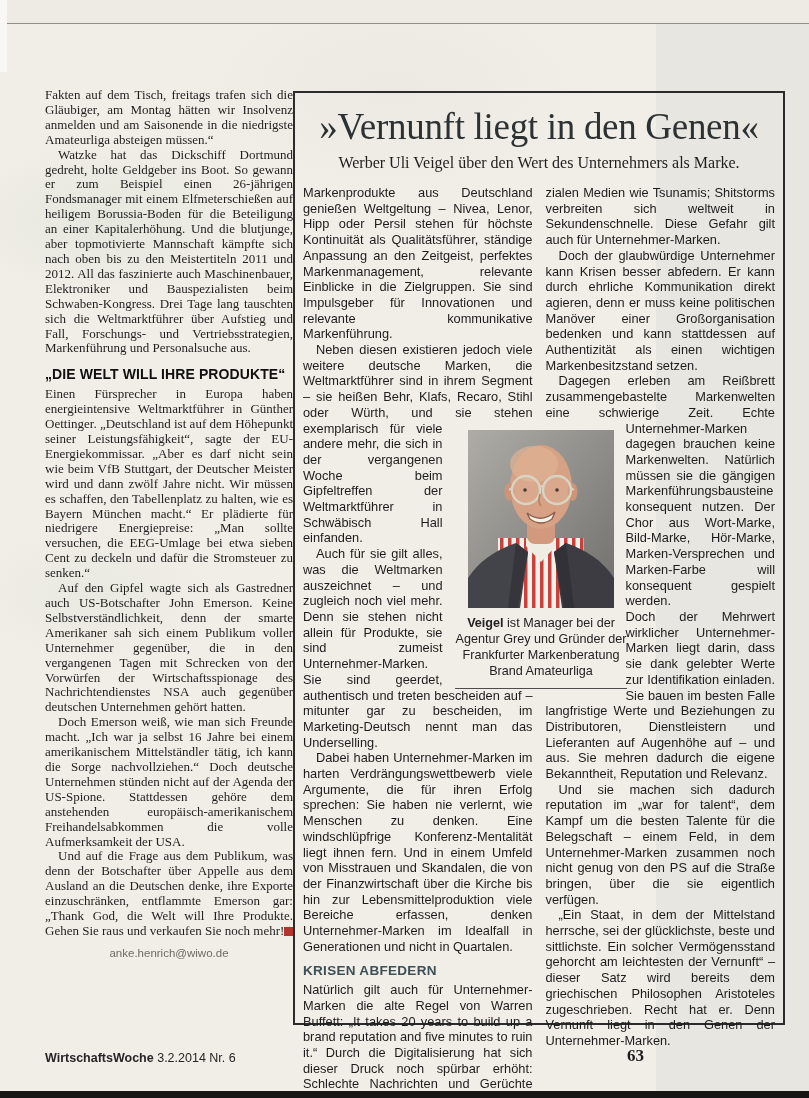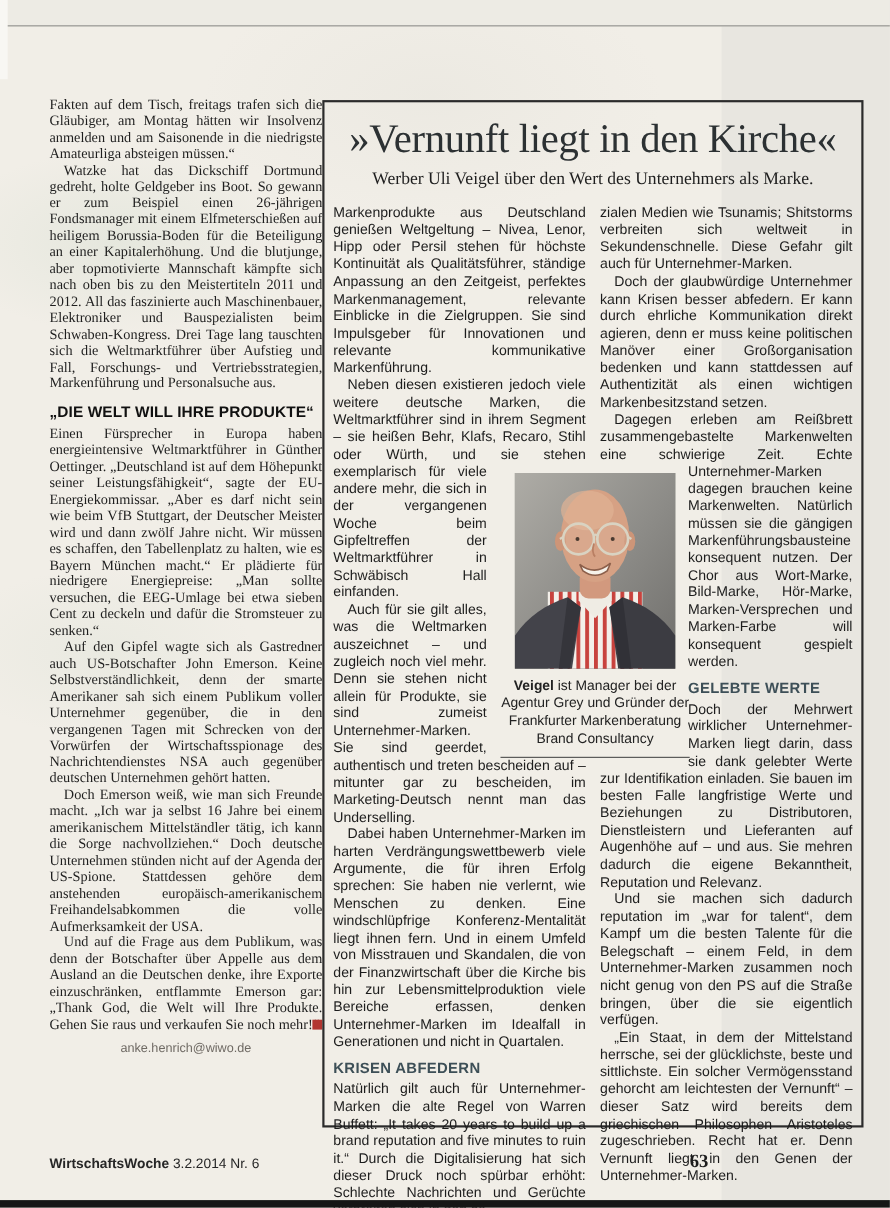--- a/index.html
+++ b/index.html
@@ -76,42 +76,41 @@
     <p class="indent">Auf den Gipfel wagte sich als Gastredner auch US-Botschafter John Emerson. Keine Selbstverständlichkeit, denn der smarte Amerikaner sah sich einem Publikum voller Unternehmer gegenüber, die in den vergangenen Tagen mit Schrecken von der Vorwürfen der Wirtschaftsspionage des Nachrichtendienstes NSA auch gegenüber deutschen Unternehmen gehört hatten.</p>
     <p class="indent">Doch Emerson weiß, wie man sich Freunde macht. „Ich war ja selbst 16 Jahre bei einem amerikanischem Mittelständler tätig, ich kann die Sorge nachvollziehen.“ Doch deutsche Unternehmen stünden nicht auf der Agenda der US-Spione. Stattdessen gehöre dem anstehenden europäisch-amerikanischem Freihandelsabkommen die volle Aufmerksamkeit der USA.</p>
     <div class="endwrap">
       <p class="indent">Und auf die Frage aus dem Publikum, was denn der Botschafter über Appelle aus dem Ausland an die Deutschen denke, ihre Exporte einzuschränken, entflammte Emerson gar: „Thank God, die Welt will Ihre Produkte. Gehen Sie raus und verkaufen Sie noch mehr!“</p>
       <span class="end-marker"></span>
     </div>
     <div class="author-email">anke.henrich@wiwo.de</div>
   </div>
 
   <div class="article-box">
-    <h1 class="headline">»Vernunft liegt in den Kirche«</h1>
+    <h1 class="headline">»Vernunft liegt in den Genen«</h1>
     <div class="dek">Werber Uli Veigel über den Wert des Unternehmers als Marke.</div>
 
     <div class="cols">
       <div class="col">
         <div class="spA-r"></div>
         <div class="spB-r"></div>
         <p>Markenprodukte aus Deutschland genießen Weltgeltung – Nivea, Lenor, Hipp oder Persil stehen für höchste Kontinuität als Qualitätsführer, ständige Anpassung an den Zeitgeist, perfektes Markenmanagement, relevante Einblicke in die Zielgruppen. Sie sind Impulsgeber für Innovationen und relevante kommunikative Markenführung.</p>
         <p class="indent">Neben diesen existieren jedoch viele weitere deutsche Marken, die Weltmarktführer sind in ihrem Segment – sie heißen Behr, Klafs, Recaro, Stihl oder Würth, und sie stehen exemplarisch für viele andere mehr, die sich in der vergangenen Woche beim Gipfeltreffen der Weltmarktführer in Schwäbisch Hall einfanden.</p>
         <p class="indent">Auch für sie gilt alles, was die Weltmarken auszeichnet – und zugleich noch viel mehr. Denn sie stehen nicht allein für Produkte, sie sind zumeist Unternehmer-Marken. Sie sind geerdet, authentisch und treten bescheiden auf – mitunter gar zu bescheiden, im Marketing-Deutsch nennt man das Underselling.</p>
         <p class="indent">Dabei haben Unternehmer-Marken im harten Verdrängungswettbewerb viele Argumente, die für ihren Erfolg sprechen: Sie haben nie verlernt, wie Menschen zu denken. Eine windschlüpfrige Konferenz-Mentalität liegt ihnen fern. Und in einem Umfeld von Misstrauen und Skandalen, die von der Finanzwirtschaft über die Kirche bis hin zur Lebensmittelproduktion viele Bereiche erfassen, denken Unternehmer-Marken im Idealfall in Generationen und nicht in Quartalen.</p>
         <div class="col-subhead">KRISEN ABFEDERN</div>
         <p>Natürlich gilt auch für Unternehmer-Marken die alte Regel von Warren Buffett: „It takes 20 years to build up a brand reputation and five minutes to ruin it.“ Durch die Digitalisierung hat sich dieser Druck noch spürbar erhöht: Schlechte Nachrichten und Gerüchte verbreiten sich in den so-</p>
       </div>
 
       <div class="col">
         <div class="spA-l"></div>
         <div class="spB-l"></div>
         <p>zialen Medien wie Tsunamis; Shitstorms verbreiten sich weltweit in Sekundenschnelle. Diese Gefahr gilt auch für Unternehmer-Marken.</p>
         <p class="indent">Doch der glaubwürdige Unternehmer kann Krisen besser abfedern. Er kann durch ehrliche Kommunikation direkt agieren, denn er muss keine politischen Manöver einer Großorganisation bedenken und kann stattdessen auf Authentizität als einen wichtigen Markenbesitzstand setzen.</p>
         <p class="indent">Dagegen erleben am Reißbrett zusammengebastelte Markenwelten eine schwierige Zeit. Echte Unternehmer-Marken dagegen brauchen keine Markenwelten. Natürlich müssen sie die gängigen Markenführungsbausteine konsequent nutzen. Der Chor aus Wort-Marke, Bild-Marke, Hör-Marke, Marken-Versprechen und Marken-Farbe will konsequent gespielt werden.</p>
-        <div class="col-subhead">GELEBTE WERTE</div>
         <p>Doch der Mehrwert wirklicher Unternehmer-Marken liegt darin, dass sie dank gelebter Werte zur Identifikation einladen. Sie bauen im besten Falle langfristige Werte und Beziehungen zu Distributoren, Dienstleistern und Lieferanten auf Augenhöhe auf – und aus. Sie mehren dadurch die eigene Bekanntheit, Reputation und Relevanz.</p>
         <p class="indent">Und sie machen sich dadurch reputation im „war for talent“, dem Kampf um die besten Talente für die Belegschaft – einem Feld, in dem Unternehmer-Marken zusammen noch nicht genug von den PS auf die Straße bringen, über die sie eigentlich verfügen.</p>
         <p class="indent">„Ein Staat, in dem der Mittelstand herrsche, sei der glücklichste, beste und sittlichste. Ein solcher Vermögensstand gehorcht am leichtesten der Vernunft“ – dieser Satz wird bereits dem griechischen Philosophen Aristoteles zugeschrieben. Recht hat er. Denn Vernunft liegt in den Genen der Unternehmer-Marken.</p>
       </div>
     </div>
 
     <div class="figure">
       <svg class="photo" viewBox="0 0 146 178" xmlns="http://www.w3.org/2000/svg">
         <defs>
           <linearGradient id="bg" x1="0" y1="0" x2="1" y2="1">
@@ -146,21 +145,21 @@
         <circle cx="89" cy="60" r="14" fill="rgba(255,255,255,0.08)" stroke="#d9d3c2" stroke-width="2.4"></circle>
         <path d="M72,57 q1.5,-2 3,0" stroke="#d9d3c2" stroke-width="2.2" fill="none"></path>
         <path d="M44,58 L41,60 M103,58 L106,60" stroke="#d9d3c2" stroke-width="2"></path>
 
         <circle cx="57" cy="60" r="1.8" fill="#4a3a30"></circle>
         <circle cx="89" cy="60" r="1.8" fill="#4a3a30"></circle>
         <path d="M72,64 q-2.5,8 1,12" stroke="#b97f63" stroke-width="1.6" fill="none"></path>
 
         <path d="M59,83 Q73,94 87,82 L84,89 Q73,97 62,89 Z" fill="#f6f2ea" stroke="#8c5f4a" stroke-width="1.4"></path>
       </svg>
-      <div class="caption"><b>Veigel</b><span> ist Manager bei der Agentur Grey und Gründer der Frankfurter Markenberatung Brand Consultancy</span></div>
+      <div class="caption"><b>Veigel</b><span> ist Manager bei der Agentur Grey und Gründer der Frankfurter Markenberatung Brand Amateurliga</span></div>
       <div class="cap-rule"></div>
     </div>
   </div>
 
   <div class="footer">
     <b>WirtschaftsWoche</b><span> 3.2.2014 Nr. 6</span>
   </div>
   <div class="pagenum">63</div>
 
   <div class="scan-bottom"></div>

